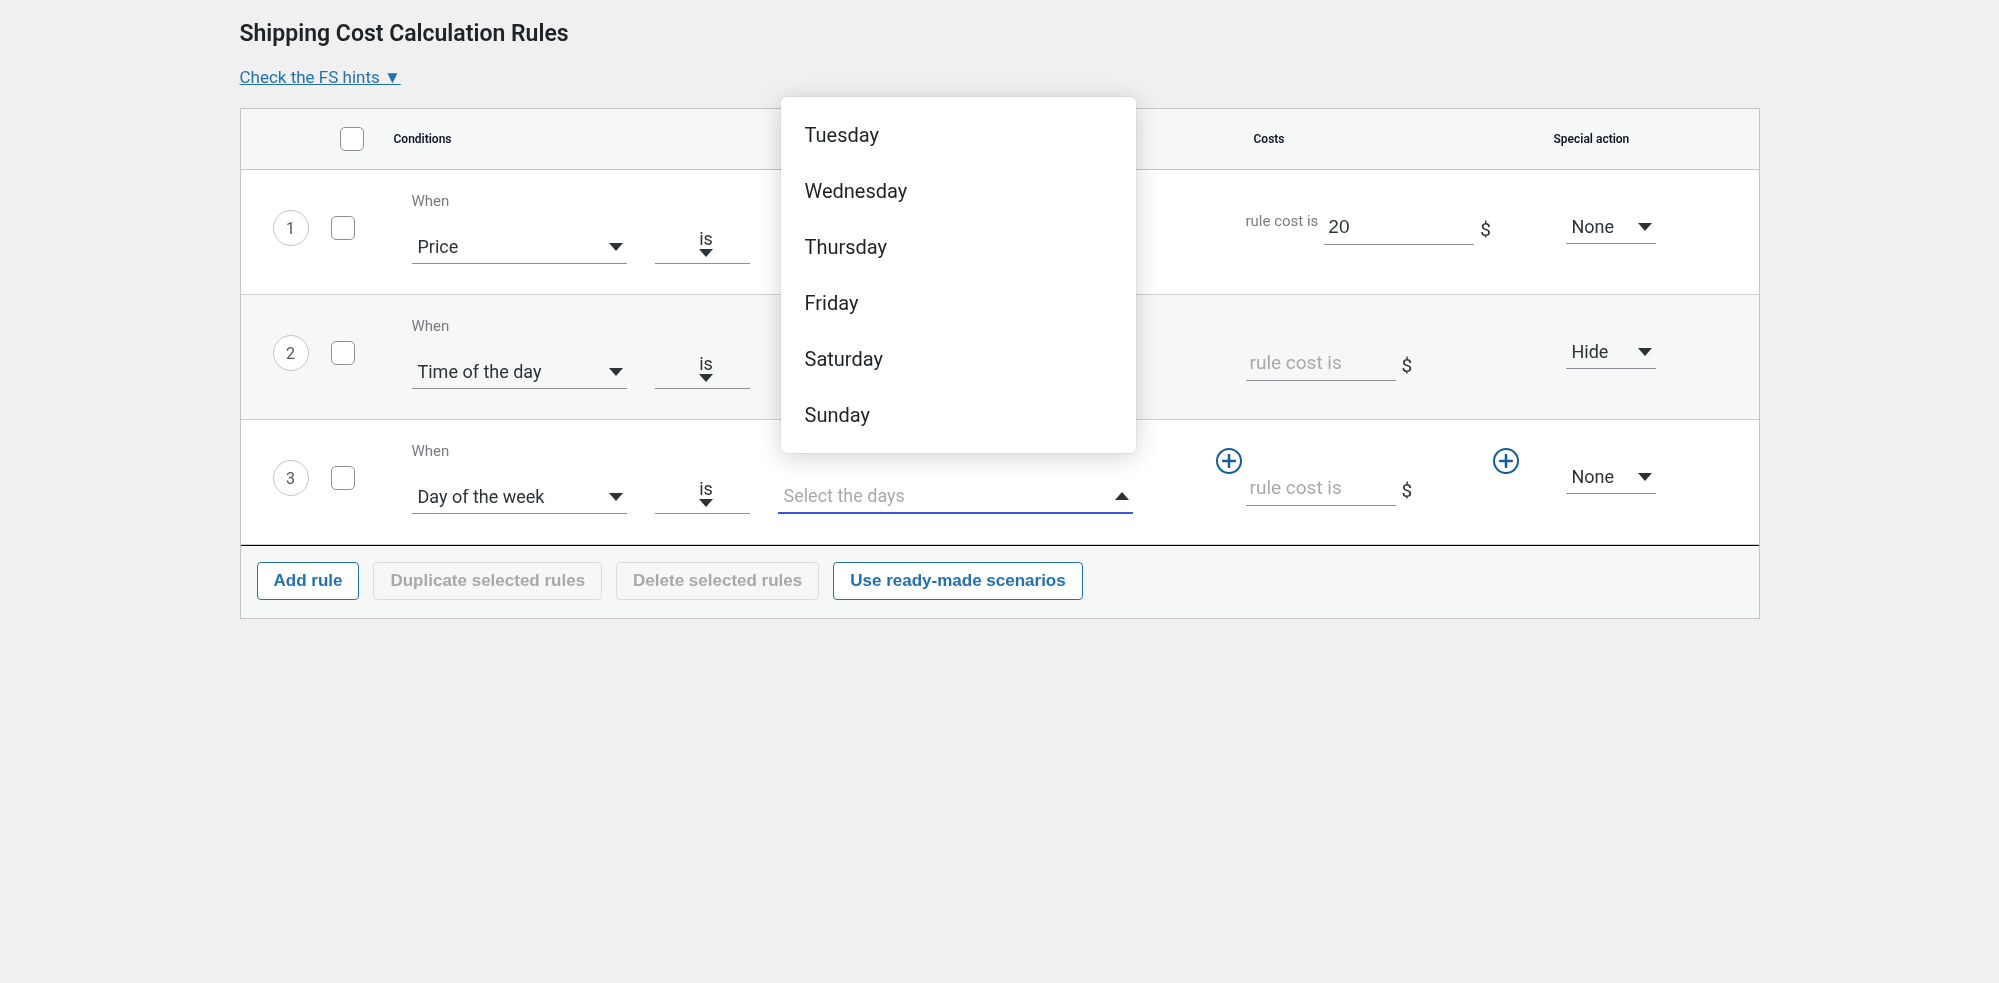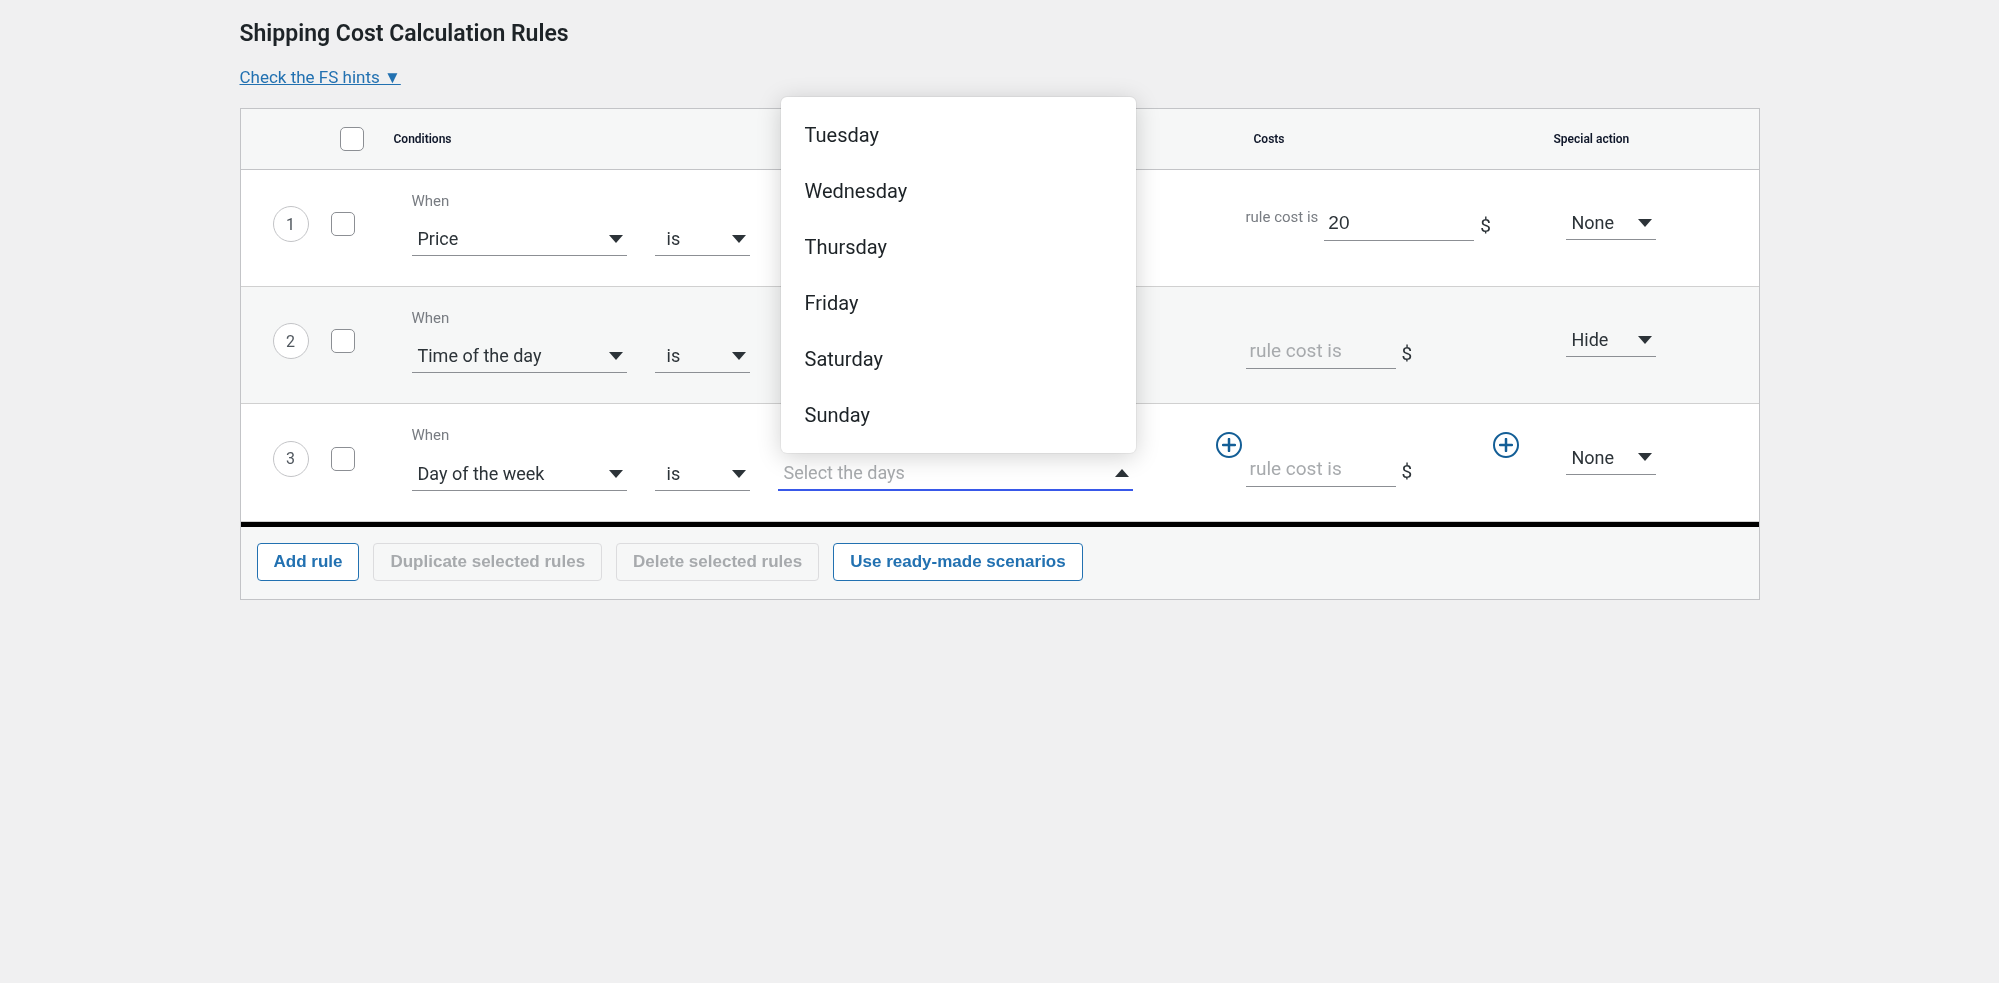--- a/index.html
+++ b/index.html
@@ -108,21 +108,21 @@
     align-items: center;
     justify-content: space-between;
     border-bottom: 1px solid #8c8f94;
     padding: 4px 4px 6px 6px;
     font-size: 18px;
     color: #2c3338;
     cursor: pointer;
     background: transparent;
   }
   .uselect.w-main { width: 215px; }
-  .uselect.w-op { width: 95px; padding-left: 12px;}
+  .uselect.w-op { width: 95px; padding-left: 12px; flex-direction: column;}
   .uselect.w-days { width: 355px; border-bottom: 2px solid #3858e9; }
   .uselect.w-action { width: 90px; }
   .uselect .arrow {
     width: 0; height: 0;
     border-left: 7px solid transparent;
     border-right: 7px solid transparent;
     border-top: 8px solid #2c3338;
   }
   .uselect .arrow.up {
     border-top: none;
@@ -184,21 +184,21 @@
     position: absolute;
   }
   .plus-btn svg { width: 14px; height: 14px; }
   .plus1 { left: 975px; top: 28px; }
   .plus2 { left: 1252px; top: 28px; }
 
   .footer-actions {
     display: flex;
     gap: 14px;
     padding: 16px 16px 18px 16px;
-    border-top: 5px solid #000000;
+    border-top: 1px solid #000000;
     background: #f6f7f7;
   }
   .btn {
     border: 1px solid;
     background: #fff;
     padding: 8px 16px;
     font-size: 17px;
     font-weight: 600;
     border-radius: 4px;
     cursor: pointer;

